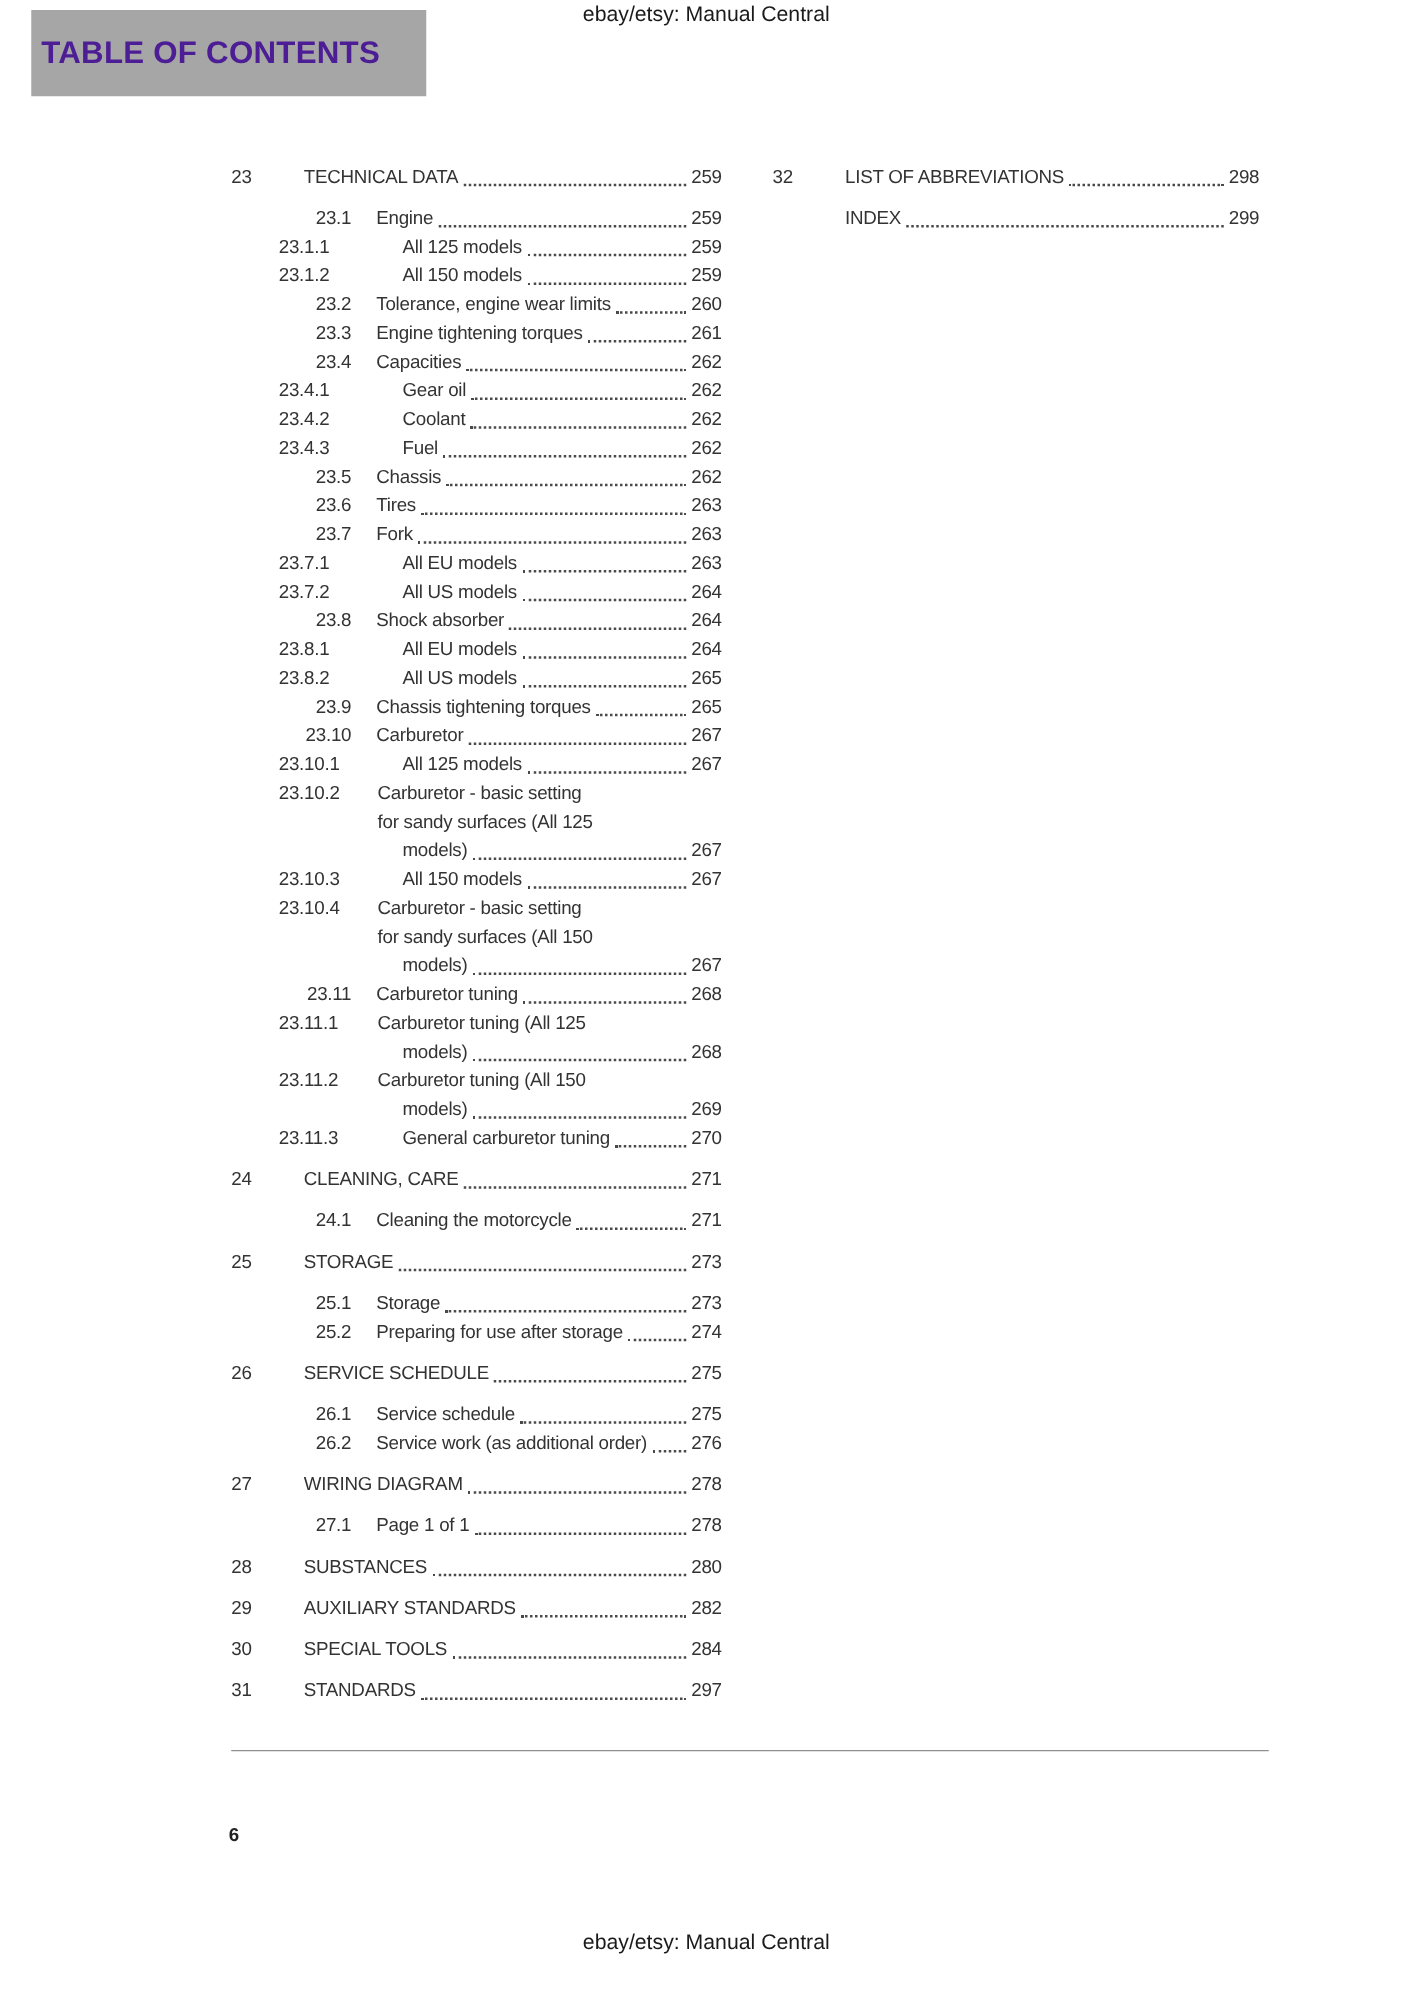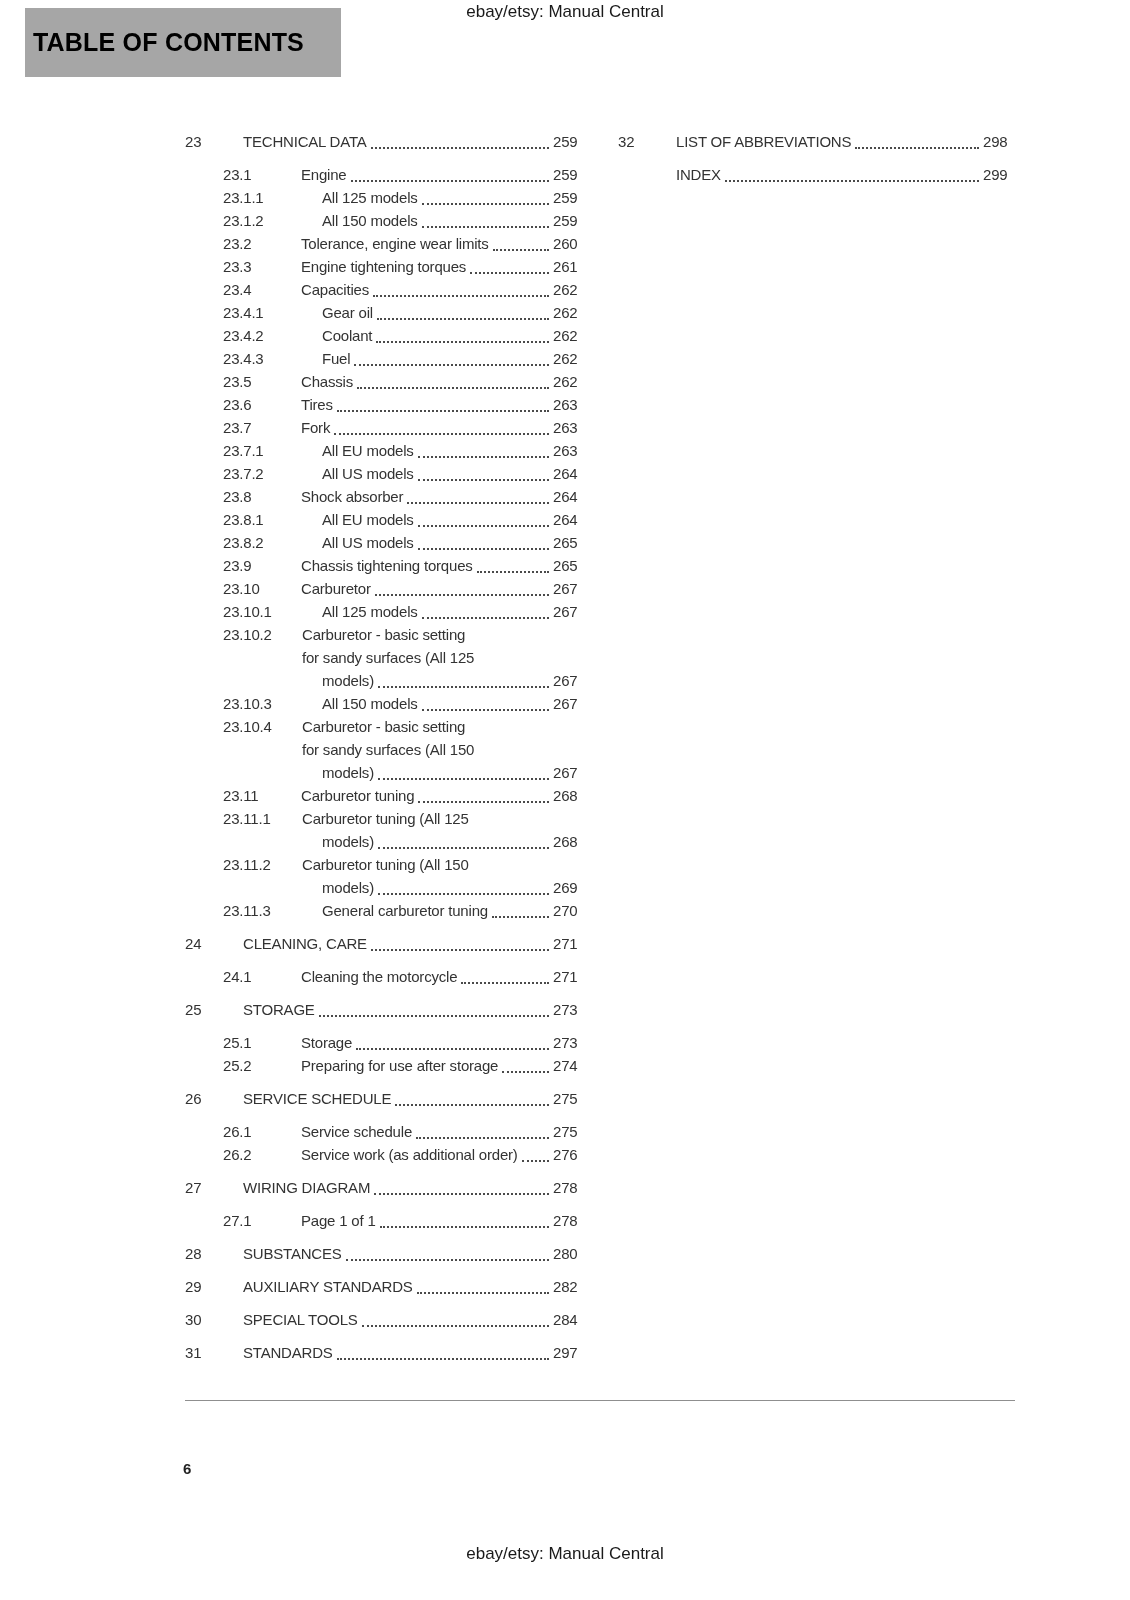--- a/index.html
+++ b/index.html
@@ -33,21 +33,21 @@
     height: 69px;
     background: #a6a6a6;
     display: flex;
     align-items: center;
     padding-left: 8px;
     box-sizing: border-box;
   }
   .banner-text {
     font-size: 25px;
     font-weight: 700;
-    color: #000000;
+    color: #4c1d95;
     letter-spacing: 0.2px;
   }
 
   
   .col {
     position: absolute;
     top: 120px;
     font-size: 15px;
     letter-spacing: -0.2px;
     line-height: 23px;
@@ -55,21 +55,21 @@
   .col-left  { left: 185px; width: 400px; }
   .col-right { left: 618px; width: 397px; }
 
   .entry { display: flex; align-items: flex-start; }
   .entry.lvl0 { margin-top: 10px; margin-bottom: 10px; }
   .entry.lvl0 + .entry.lvl0 { margin-top: 0; }
   .entry.lvl1, .entry.lvl2 { padding-left: 38px; }
 
   .num { flex: none; }
   .entry.lvl0 .num { width: 38px; }
-  .entry.lvl1 .num { width: 58px; }
+  .entry.lvl1 .num { width: 58px; text-align: right; }
   .entry.lvl2 .num { width: 79px; }
   .num.no-num { width: 0; }
 
   .body { flex: 1 1 auto; min-width: 0; }
   .mid-line { white-space: nowrap; }
   .last-line { display: flex; }
   .t { flex: none; white-space: nowrap; margin-left: 20px; }
   .dots {
     flex: 1 1 auto;
     min-width: 6px;

